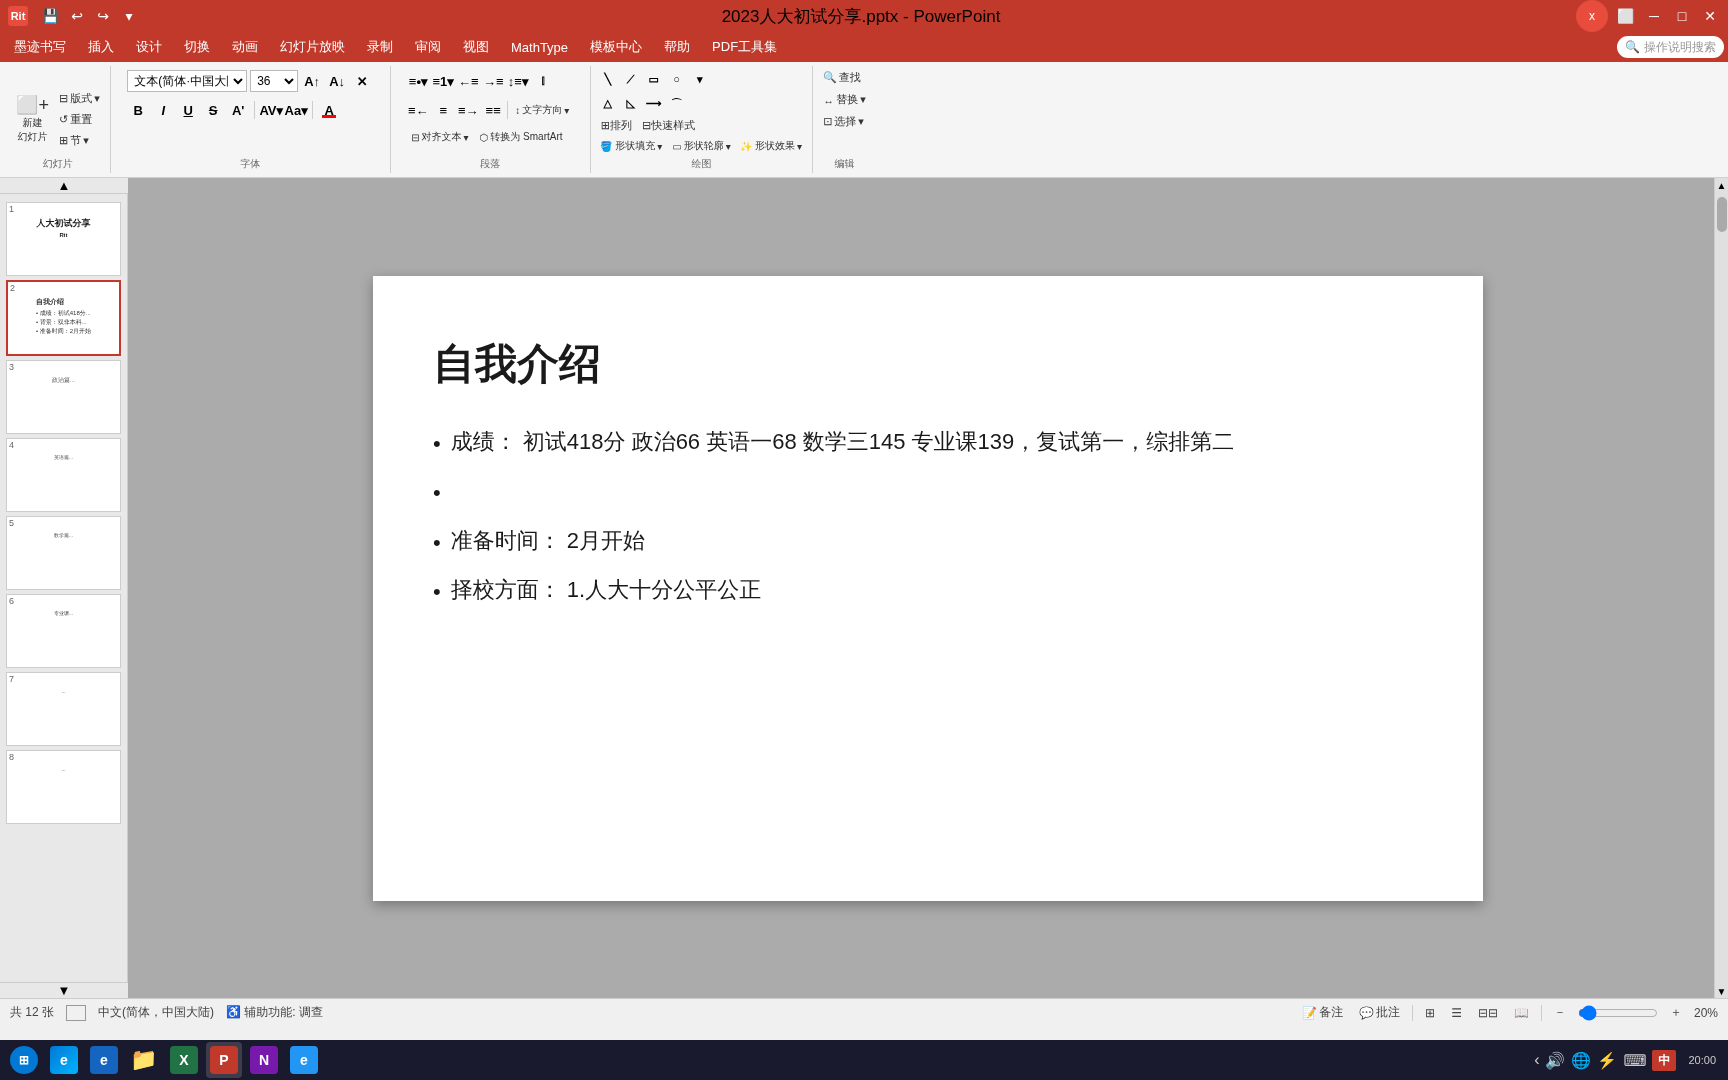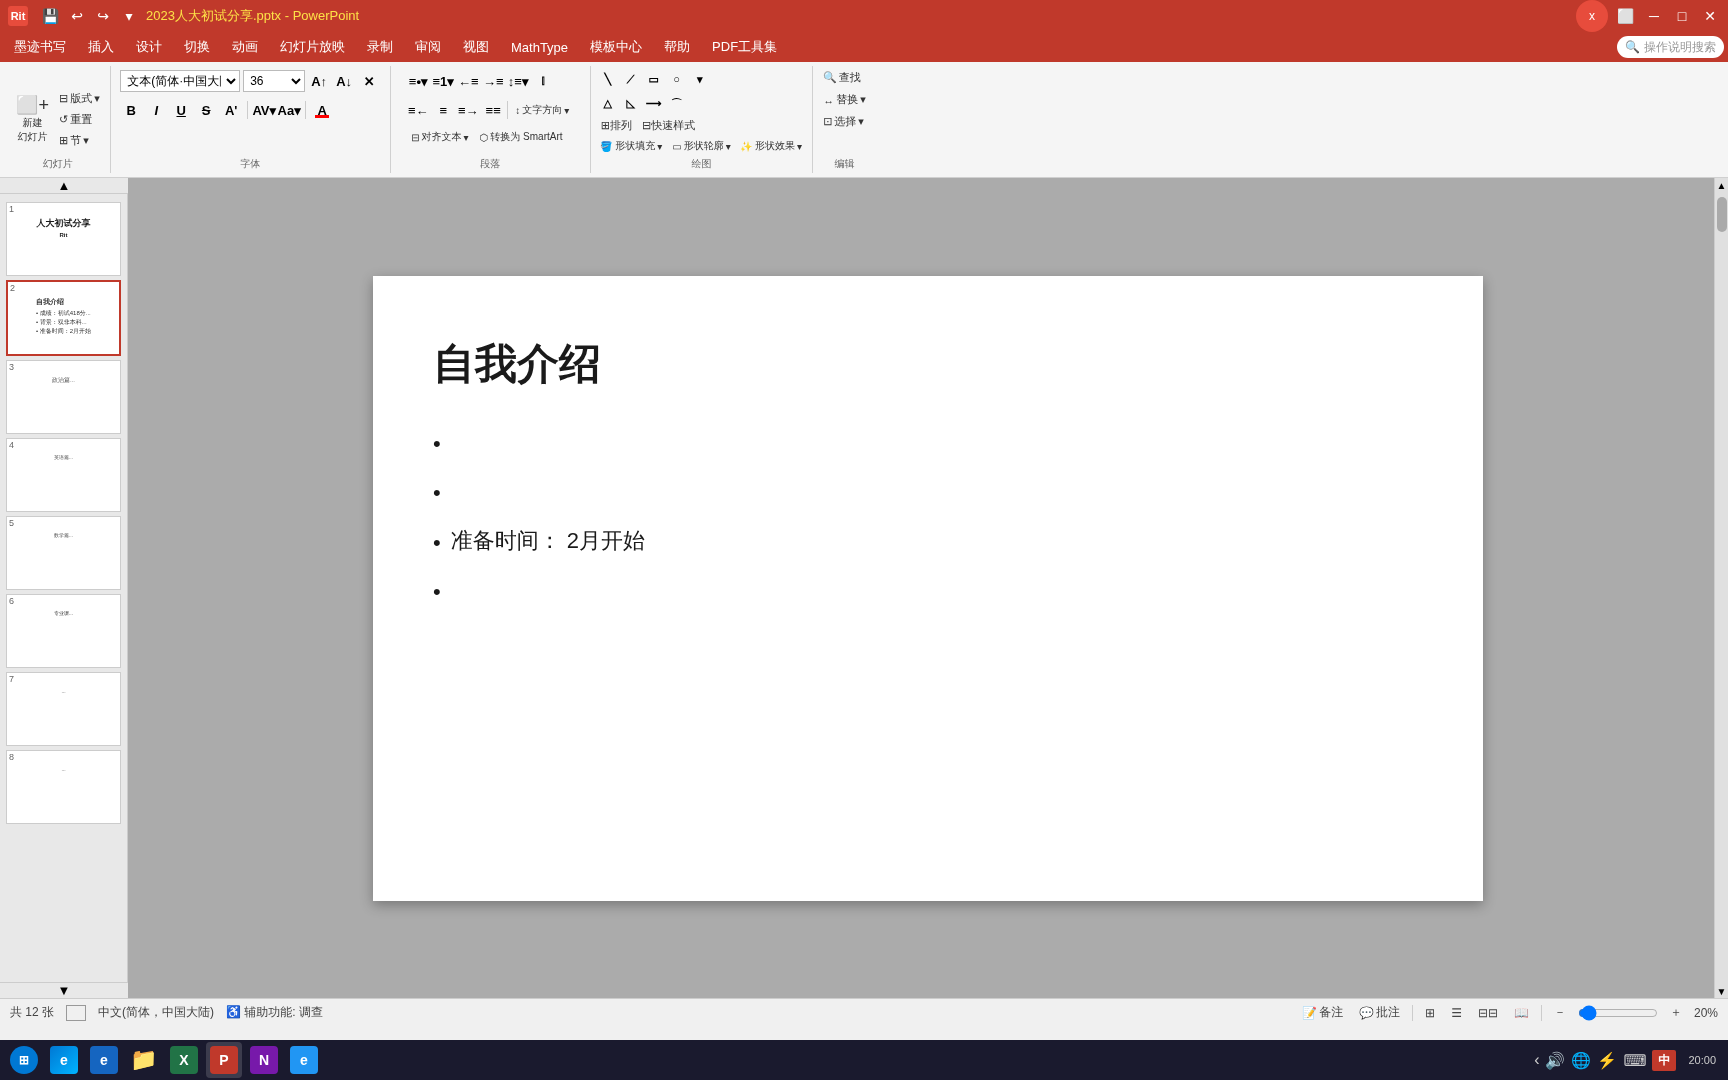--- a/index.html
+++ b/index.html
@@ -9,21 +9,21 @@
     #titlebar {
       height: 32px;
       background: #c0392b;
       display: flex;
       align-items: center;
       justify-content: space-between;
       padding: 0 8px;
       color: white;
     }
     #titlebar .left { display: flex; align-items: center; gap: 6px; }
-    #titlebar .center { flex: 1; font-size: 13px; color: #fde047; }
+    #titlebar .center { flex: 1; text-align: center; font-size: 17px; color: #000000; }
     #titlebar .right { display: flex; align-items: center; gap: 8px; }
     .title-icon { width: 20px; height: 20px; background: #e74c3c; border-radius: 3px; display: flex; align-items: center; justify-content: center; color: white; font-size: 11px; font-weight: bold; }
     .win-btn { width: 20px; height: 20px; display: flex; align-items: center; justify-content: center; cursor: pointer; font-size: 14px; color: white; }
 
     
     #menubar {
       height: 30px;
       background: #c0392b;
       display: flex;
       align-items: center;
@@ -112,21 +112,21 @@
       font-size: 12px;
       padding: 0 2px;
       width: 120px;
     }
     .size-select {
       height: 22px;
       border: 1px solid #bbb;
       background: white;
       font-size: 12px;
       padding: 0 2px;
-      width: 62px;
+      width: 48px;
     }
     .fmt-btn {
       width: 22px; height: 22px;
       border: 1px solid transparent;
       background: transparent;
       cursor: pointer;
       font-size: 13px;
       font-weight: bold;
       display: flex; align-items: center; justify-content: center;
       border-radius: 2px;
@@ -592,33 +592,35 @@
       <div style="width:14px;height:14px;display:flex;align-items:center;justify-content:center;cursor:pointer;font-size:10px;">▼</div>
     </div>
 
     <div class="slide-canvas">
       <div class="slide-title">自我介绍</div>
 
       <div class="slide-content">
 
         <div class="bullet-item">
           <span class="bullet-dot">•</span>
+          <span>成绩： 初试418分 政治66 英语一68 数学三145 专业课139，复试第一，综排第二</span>
         </div>
 
         <div class="bullet-item">
           <span class="bullet-dot">•</span>
         </div>
 
         <div class="bullet-item">
           <span class="bullet-dot">•</span>
           <span>准备时间： 2月开始</span>
         </div>
 
         <div class="bullet-item">
           <span class="bullet-dot">•</span>
+          <span>择校方面： 1.人大十分公平公正</span>
         </div>
 
       </div>
     </div>
   </div>
 </div>
 
 <div id="statusbar">
   <div class="statusbar-left">
     <span>共 12 张</span>

